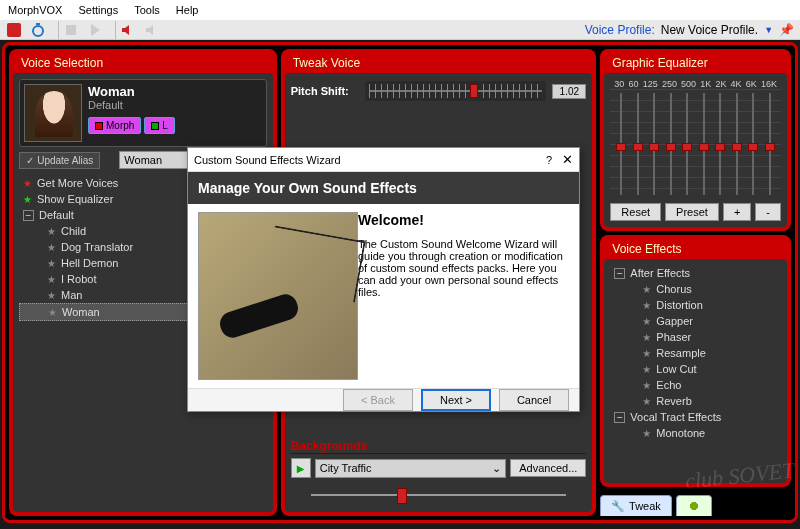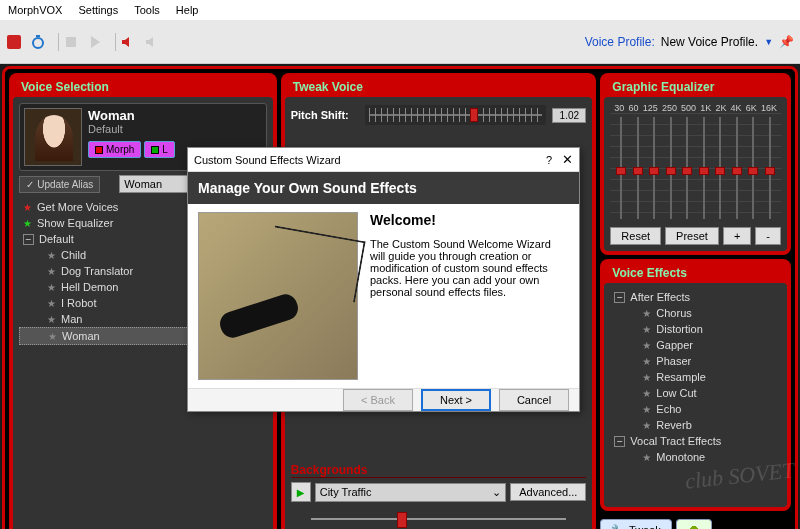--- a/index.html
+++ b/index.html
@@ -3,38 +3,38 @@
 <meta charset="utf-8">
 <style>
 * { box-sizing: border-box; margin: 0; padding: 0; font-family: "Segoe UI", Tahoma, sans-serif; }
 body { width: 800px; height: 529px; background: #1a1a1a; overflow: hidden; position: relative; }
 
 
 .menubar { height: 20px; background: #fff; display: flex; align-items: center; padding: 0 8px; font-size: 11px; color: #000; }
 .menubar span { margin-right: 16px; }
 
 
-.toolbar { height: 44px; background: #e8e8e8; border-bottom: 1px solid #ccc; display: flex; align-items: center; padding: 0 6px; }
+.toolbar { height: 20px; background: #e8e8e8; border-bottom: 1px solid #ccc; display: flex; align-items: center; padding: 0 6px; }
 .tb-icon { width: 16px; height: 16px; margin-right: 8px; display: inline-block; }
 .tb-sep { width: 1px; height: 18px; background: #bbb; margin: 0 4px; }
 .tb-right { margin-left: auto; display: flex; align-items: center; font-size: 12px; }
 .tb-right .vp-label { color: #1a4fcc; margin-right: 6px; }
 .tb-right .vp-val { color: #000; }
 .tb-right .chev { color: #1a4fcc; font-size: 9px; margin: 0 6px; }
 
 
 .main { display: flex; padding: 4px; gap: 4px; height: calc(100% - 48px); background: #000; border: 3px solid #c00; border-radius: 8px; margin: 2px; }
 .col { display: flex; flex-direction: column; gap: 4px; }
 .col-left { width: 268px; }
 .col-mid { width: 316px; }
 .col-right { flex: 1; }
 
 
 .panel { background: #c00; border-radius: 8px; padding: 4px; display: flex; flex-direction: column; }
-.panel-title { color: #86efac; font-weight: bold; font-size: 12px; padding: 3px 8px; }
+.panel-title { color: #fef9c3; font-weight: normal; font-size: 12px; padding: 3px 8px; }
 .panel-body { background: #333; border-radius: 4px; flex: 1; padding: 6px; color: #ddd; font-size: 11px; overflow: hidden; }
 
 
 .voice-head { display: flex; gap: 6px; background: #222; border: 1px solid #555; padding: 4px; border-radius: 3px; }
 .avatar { width: 58px; height: 58px; background: #3a2a1a; border: 1px solid #666; position: relative; }
 .avatar::after { content:""; position:absolute; left:10px; top:6px; width:38px; height:46px; background: radial-gradient(ellipse at 50% 30%, #f2d6c0 40%, transparent 42%), linear-gradient(#5a3a28,#3a1a0a); border-radius: 50% 50% 0 0; }
 .voice-info { flex: 1; }
 .voice-info .name { color: #fff; font-weight: bold; font-size: 13px; }
 .voice-info .sub { color: #aaa; font-size: 11px; }
 .btn-row { display: flex; gap: 3px; margin-top: 6px; }
@@ -87,21 +87,21 @@
 .bottom-tabs{display:flex;gap:4px;margin-top:4px;}
 .tab{background:#d8e8ff;border:1px solid #89b;border-bottom:none;border-radius:4px 4px 0 0;font-size:11px;padding:3px 10px;color:#000;display:flex;align-items:center;gap:4px;}
 .gear{width:14px;height:14px;background:radial-gradient(circle,#7a0 40%,transparent 42%);}
 
 
 .dialog{position:absolute;left:187px;top:147px;width:393px;background:#fff;border:1px solid #888;box-shadow:2px 2px 8px rgba(0,0,0,.4);}
 .dlg-title{height:24px;background:#fff;display:flex;align-items:center;padding:0 6px;font-size:11px;border-bottom:1px solid #ddd;}
 .dlg-title .sp{margin-left:auto;}
 .dlg-title .x{margin-left:10px;font-size:13px;}
 .dlg-dark{background:#3a3a3a;color:#fff;font-weight:bold;font-size:14px;padding:8px 10px;}
-.dlg-body{display:flex;padding:8px 10px;gap:12px;}
+.dlg-body{display:flex;padding:8px 10px;}
 .dlg-img{width:160px;height:168px;background:linear-gradient(135deg,#b8a878,#8a7a5a);border:1px solid #999;position:relative;}
 .dlg-img::after{content:"";position:absolute;left:20px;top:90px;width:80px;height:26px;background:#111;border-radius:12px;transform:rotate(-18deg);}
 .dlg-img::before{content:"";position:absolute;left:70px;top:20px;width:90px;height:60px;border-top:2px solid #222;border-right:2px solid #222;border-radius:0 0 0 60px;transform:rotate(10deg);}
 .dlg-text{flex:1;font-size:11px;color:#000;}
 .dlg-text h3{font-size:14px;margin-bottom:10px;}
 .dlg-btns{display:flex;justify-content:flex-end;gap:8px;padding:0 10px;border-top:1px solid #ddd;background:#f4f4f4;}
 .dlg-btn{min-width:70px;padding:3px 12px;font-size:11px;background:#e8e8e8;border:1px solid #aaa;color:#000;}
 .dlg-btn.primary{border:2px solid #1a6fd6;}
 .dlg-btn.disabled{color:#999;}
 

